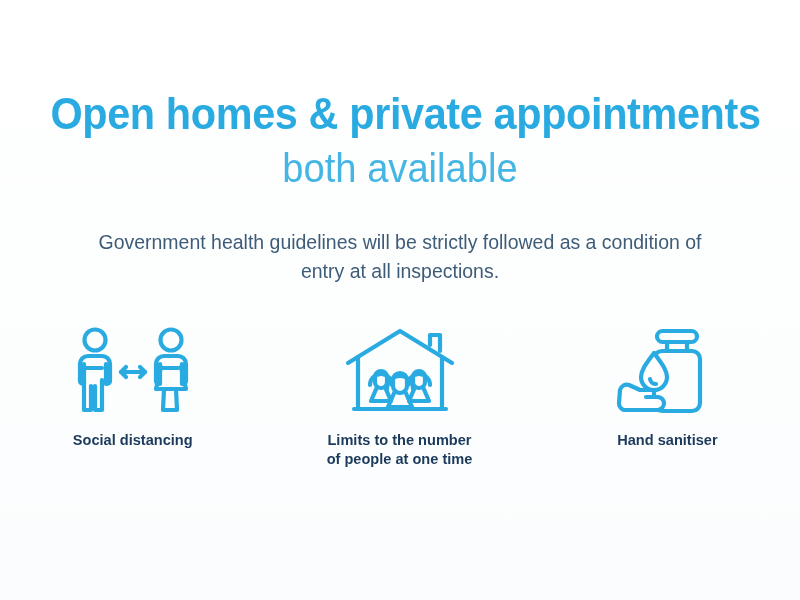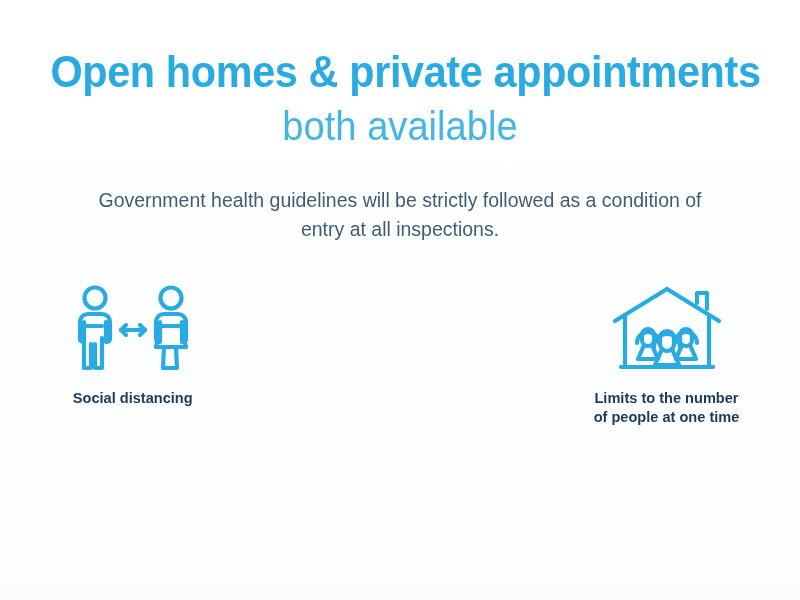--- a/index.html
+++ b/index.html
@@ -20,21 +20,21 @@
     height: 600px;
     background: linear-gradient(180deg, #ffffff 0%, #fdfefe 40%, #fbfcfd 100%);
     box-sizing: border-box;
     display: flex;
     flex-direction: column;
     align-items: center;
   }
 
   
   .headline-block {
-    margin-top: 48px;
+    margin-top: 90px;
     width: 760px;
     text-align: center;
   }
   .headline-main {
     display: block;
     color: #29abe2;
     font-size: 45px;
     font-weight: bold;
     line-height: 1.05;
     letter-spacing: -0.4px;
@@ -184,16 +184,37 @@
           <path d="M49 53 a7 7 0 0 1 14 0 v6 a7 7 0 0 1 -14 0 z"></path>
           <path d="M51 64 l-7 16 h24 l-7 -16"></path>
         </svg>
       </div>
       <div class="icon-caption">
         <span>Limits to the number</span>
         <span>of people at one time</span>
       </div>
     </div>
 
+    <div class="icon-cell">
+      <div class="icon-art">
+        <svg width="104" height="92" viewBox="0 0 104 92" fill="none" stroke="#29abe2" stroke-width="4.2" stroke-linecap="round" stroke-linejoin="round">
+
+          <rect x="42" y="4" width="40" height="11" rx="5.5"></rect>
+
+          <path d="M52 15 v9"></path>
+          <path d="M72 15 v9"></path>
+
+          <path d="M47 24 h30 a8 8 0 0 1 8 8 v44 a8 8 0 0 1 -8 8 h-30 a8 8 0 0 1 -8 -8 v-44 a8 8 0 0 1 8 -8 z"></path>
+
+          <path d="M39 26 c-8 11 -13 17 -13 24 a13 13 0 0 0 26 0 c0 -7 -5 -13 -13 -24 z" fill="#ffffff"></path>
+          <path d="M35 52 a6 6 0 0 0 6 5"></path>
+
+          <path d="M39 63 h-14 l-11 -5 a7 7 0 0 0 -9 5 l-1 13 a7 7 0 0 0 5 7 h34 a7 7 0 0 0 6 -7 a7 7 0 0 0 -6 -6 h-12" fill="#ffffff"></path>
+        </svg>
+      </div>
+      <div class="icon-caption">
+        <span>Hand sanitiser</span>
+      </div>
+    </div>
 
 
   </div>
 </div>
 
 </body></html>

